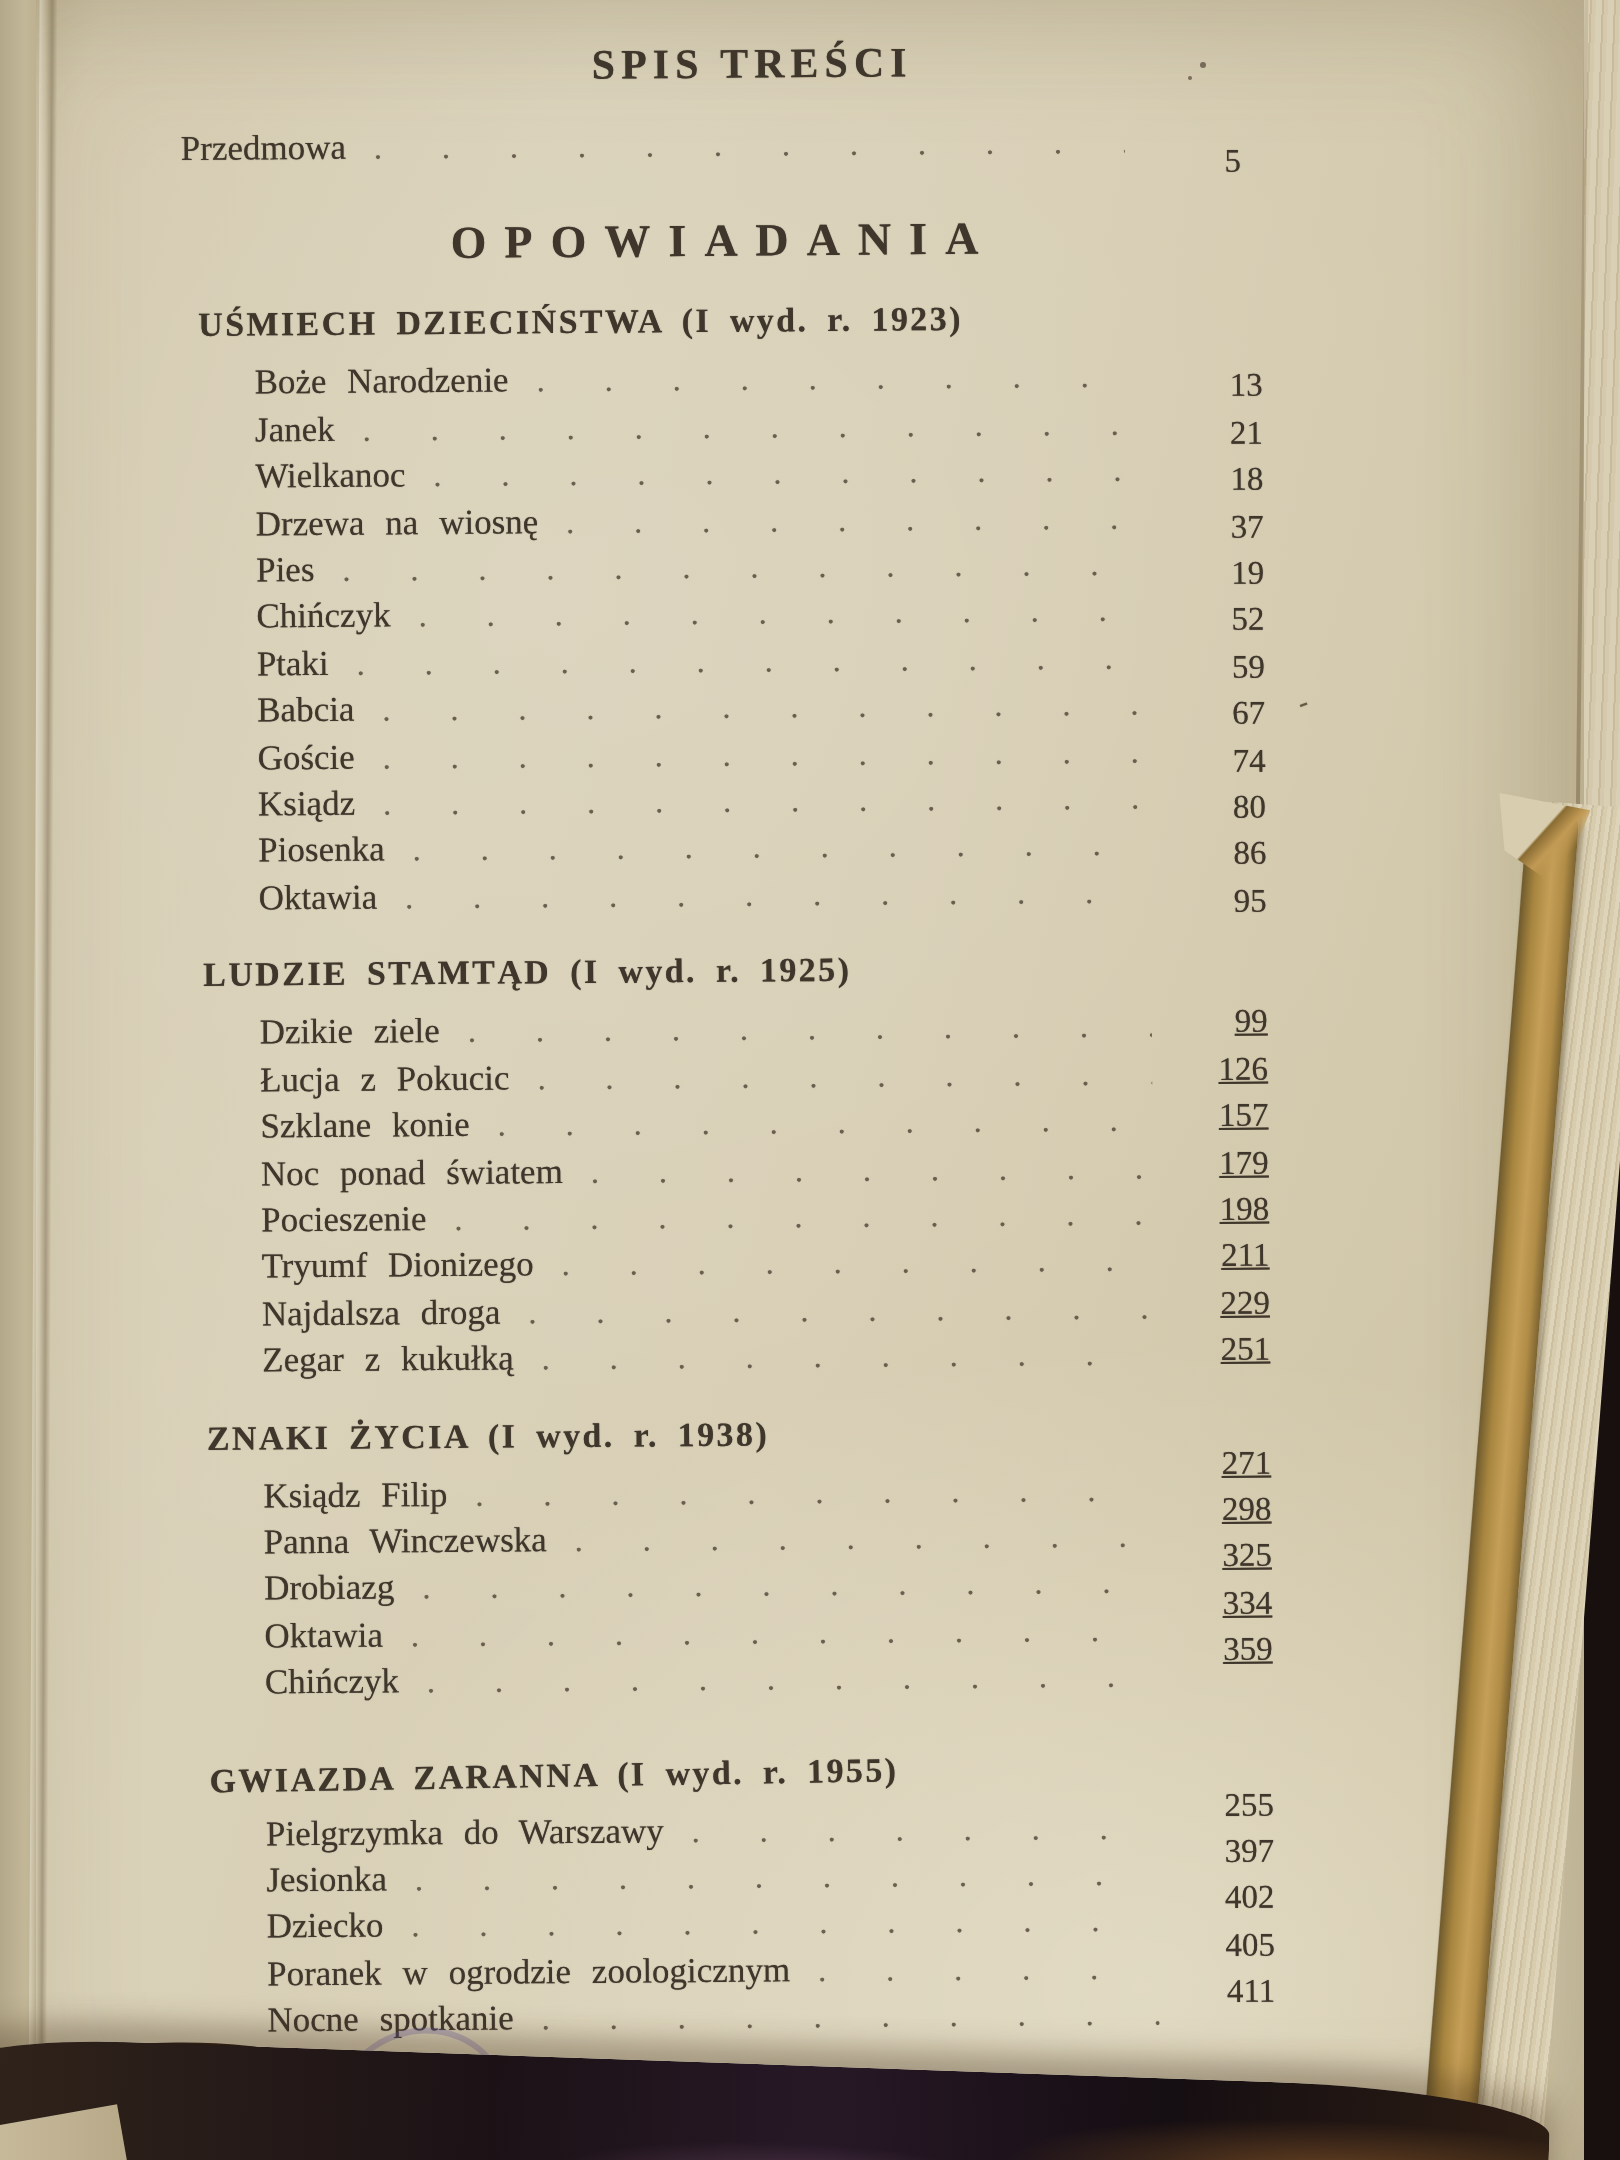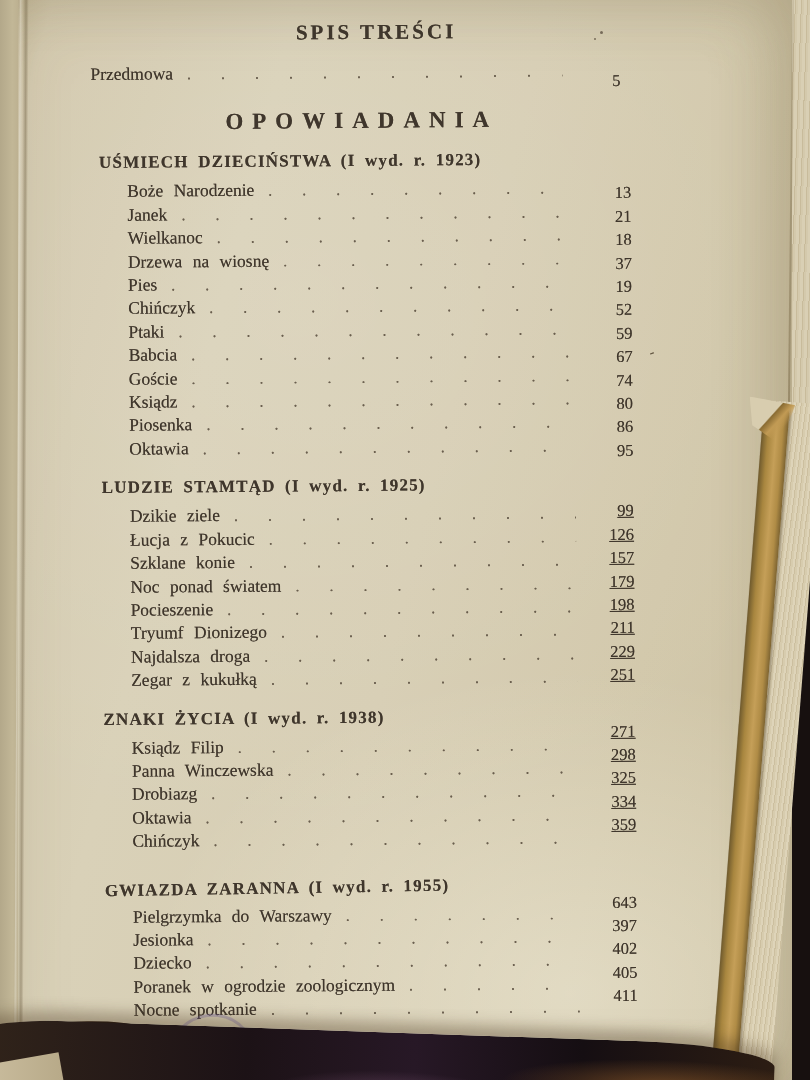--- a/index.html
+++ b/index.html
@@ -308,21 +308,21 @@
             <span class="entry-title">Chińczyk</span>
             <span class="dots">............................................................</span>
             <span class="num">359</span>
           </div>
         </div>
         <div class="section s3">
           <div class="section-header">GWIAZDA ZARANNA (I wyd. r. 1955)</div>
           <div class="row">
             <span class="entry-title">Pielgrzymka do Warszawy</span>
             <span class="dots">............................................................</span>
-            <span class="num">643</span>
+            <span class="num">255</span>
           </div>
           <div class="row">
             <span class="entry-title">Jesionka</span>
             <span class="dots">............................................................</span>
             <span class="num">397</span>
           </div>
           <div class="row">
             <span class="entry-title">Dziecko</span>
             <span class="dots">............................................................</span>
             <span class="num">402</span>

